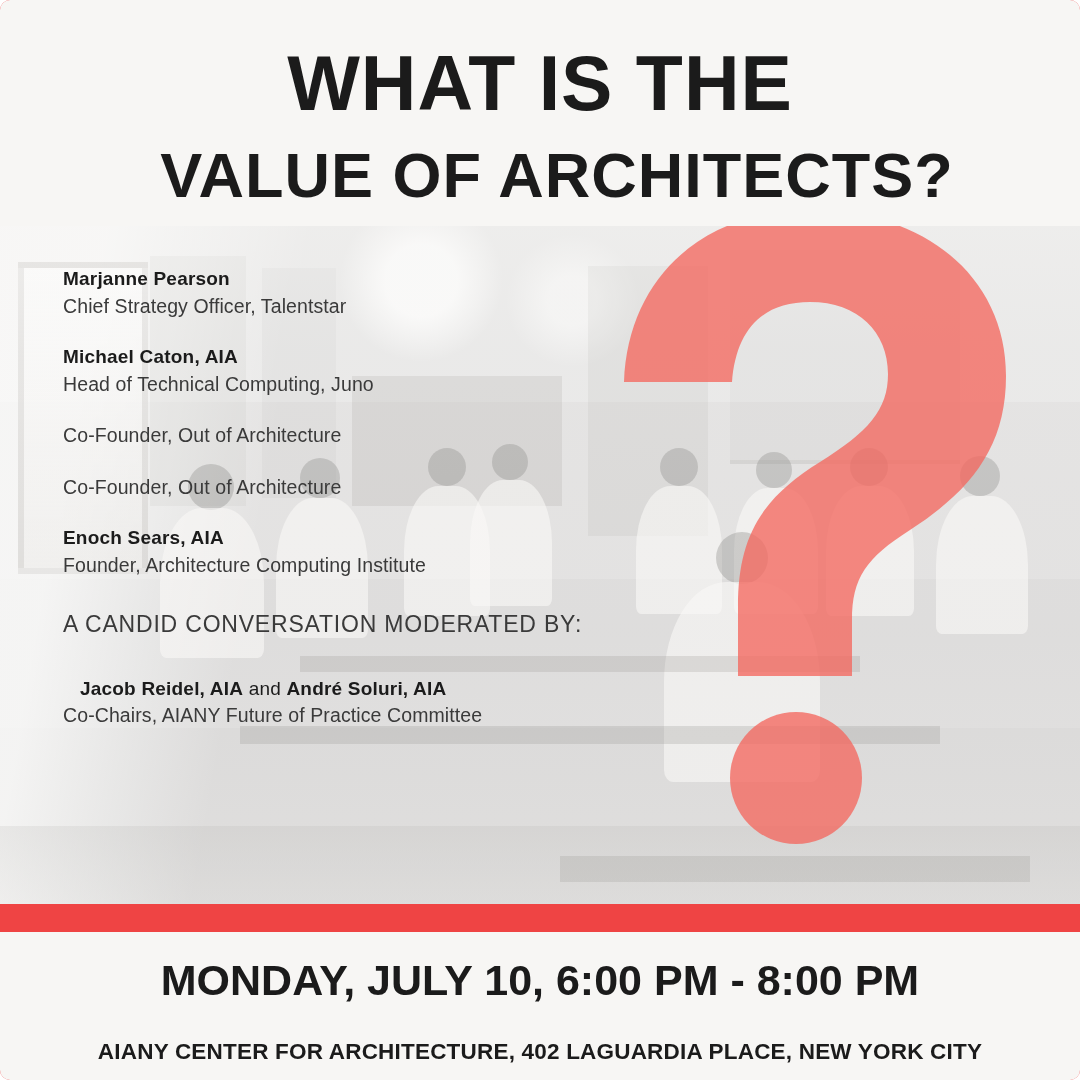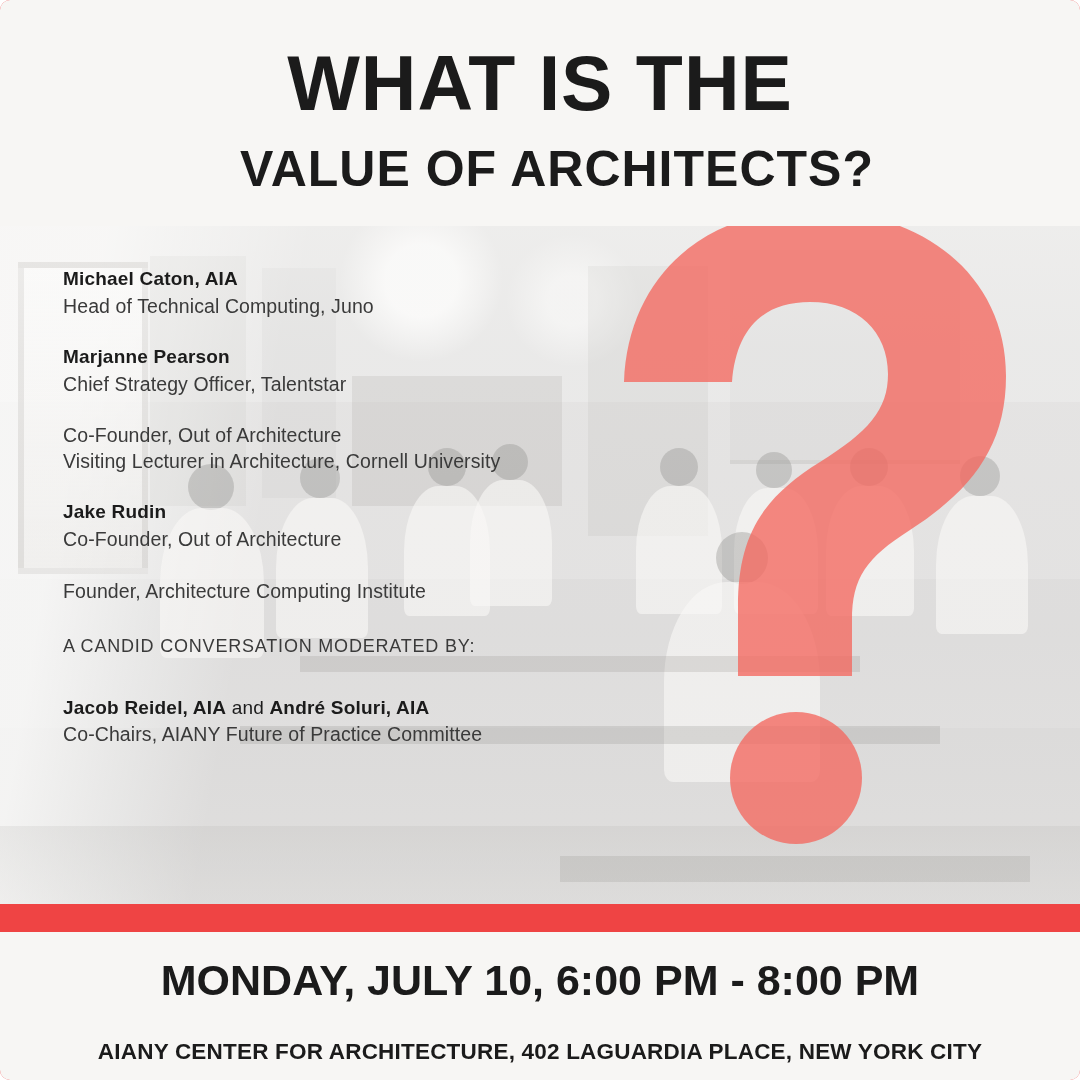--- a/index.html
+++ b/index.html
@@ -37,21 +37,21 @@
     letter-spacing: -1px;
     line-height: 1;
     white-space: nowrap;
   }
   .title-line-1 {
     font-size: 77px;
     padding-top: 45px;
     letter-spacing: 1px;
   }
   .title-line-2 {
-    font-size: 50px;
+    font-size: 63px;
     padding-top: 22px;
     letter-spacing: 1px;
     padding-left: 34px;
   }
 
   
   .photo-band {
     position: absolute;
     left: 0;
     top: 226px;
@@ -142,32 +142,33 @@
     margin-bottom: 4px;
   }
   .speaker-role {
     font-size: 19.5px;
     color: #3a3a3a;
     line-height: 1.32;
     letter-spacing: .1px;
   }
   .moderated-label {
     margin-top: 32px;
-    font-size: 18px;
+    font-size: 23px;
     color: #3a3a3a;
     letter-spacing: .8px;
   }
   .moderators {
     margin-top: 40px;
   }
   .moderators-names {
     font-size: 19px;
     color: #1b1b1b;
     letter-spacing: .2px;
     margin-bottom: 4px;
+    margin-left: 17px;
   }
   .moderators-names b { font-weight: bold; }
   .moderators-names .and { font-weight: normal; }
   .moderators-role {
     font-size: 19.5px;
     color: #3a3a3a;
     letter-spacing: .1px;
   }
 
   
@@ -254,40 +255,39 @@
   </svg>
 
   <div class="title-block">
     <div class="title-line title-line-1">WHAT IS THE</div>
     <div class="title-line title-line-2">VALUE OF ARCHITECTS?</div>
   </div>
 
   <div class="speakers">
 
     <div class="speaker">
+      <div class="speaker-name">Marjanne Pearson</div>
+      <div class="speaker-role">Chief Strategy Officer, Talentstar</div>
+    </div>
+
+    <div class="speaker">
       <div class="speaker-name">Michael Caton, AIA</div>
       <div class="speaker-role">Head of Technical Computing, Juno</div>
     </div>
 
     <div class="speaker">
-      <div class="speaker-name">Marjanne Pearson</div>
-      <div class="speaker-role">Chief Strategy Officer, Talentstar</div>
-    </div>
-
-    <div class="speaker">
       <div class="speaker-role">Co-Founder, Out of Architecture</div>
-      <div class="speaker-role">Visiting Lecturer in Architecture, Cornell University</div>
-    </div>
-
-    <div class="speaker">
-      <div class="speaker-name">Jake Rudin</div>
+    </div>
+
+    <div class="speaker">
       <div class="speaker-role">Co-Founder, Out of Architecture</div>
     </div>
 
     <div class="speaker">
+      <div class="speaker-name">Enoch Sears, AIA</div>
       <div class="speaker-role">Founder, Architecture Computing Institute</div>
     </div>
 
     <div class="moderated-label">A CANDID CONVERSATION MODERATED BY:</div>
 
     <div class="moderators">
       <div class="moderators-names"><b>Jacob Reidel, AIA</b><span class="and"> and </span><b>André Soluri, AIA</b></div>
       <div class="moderators-role">Co-Chairs, AIANY Future of Practice Committee</div>
     </div>
   </div>

